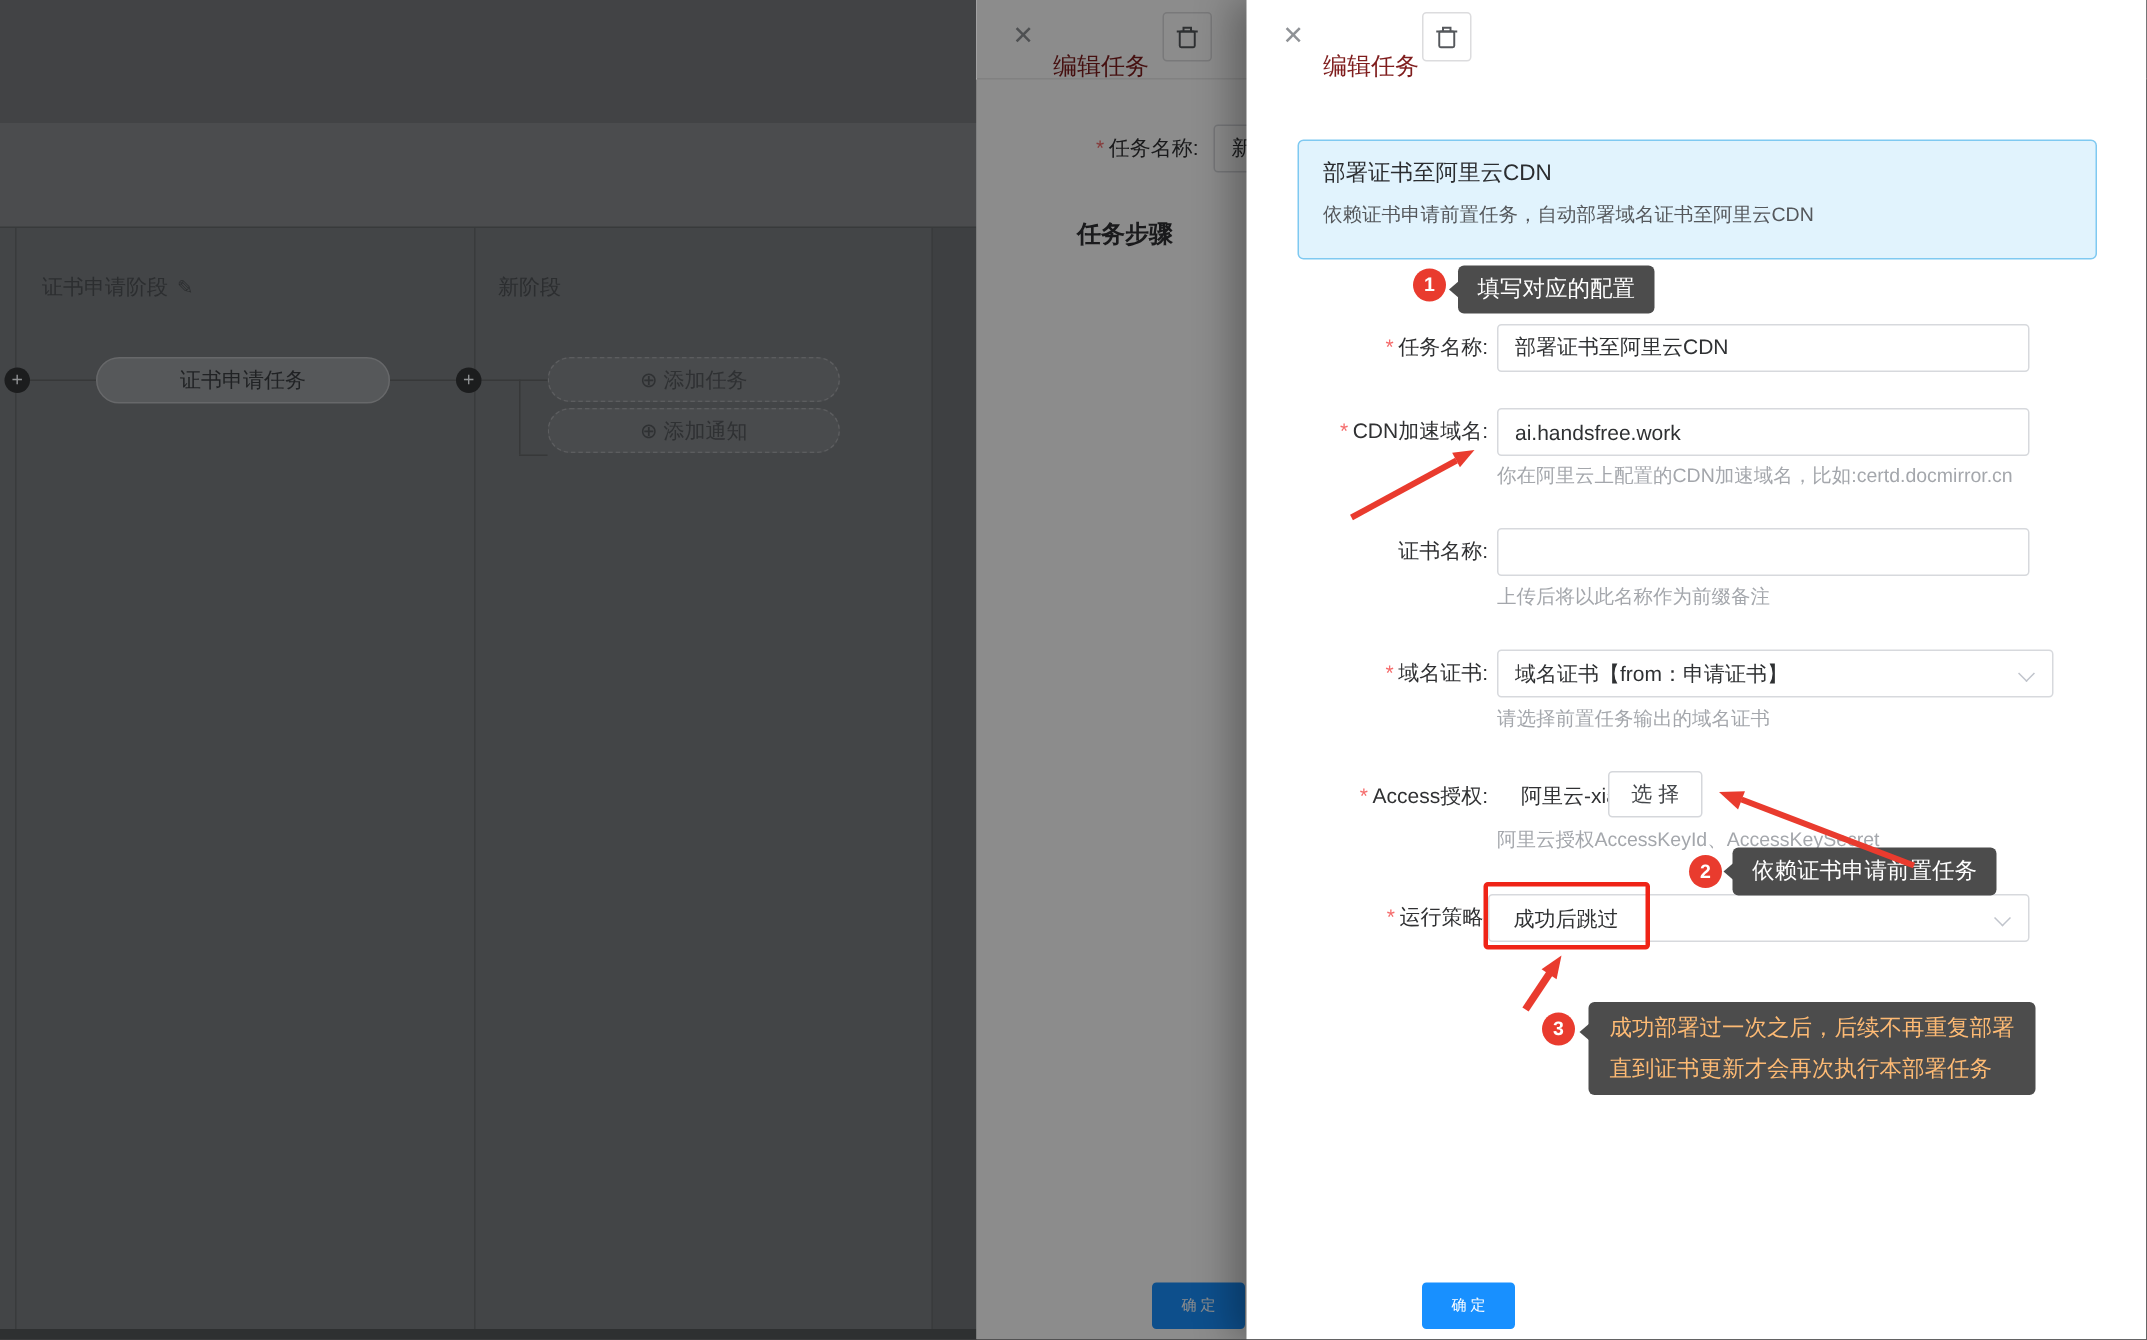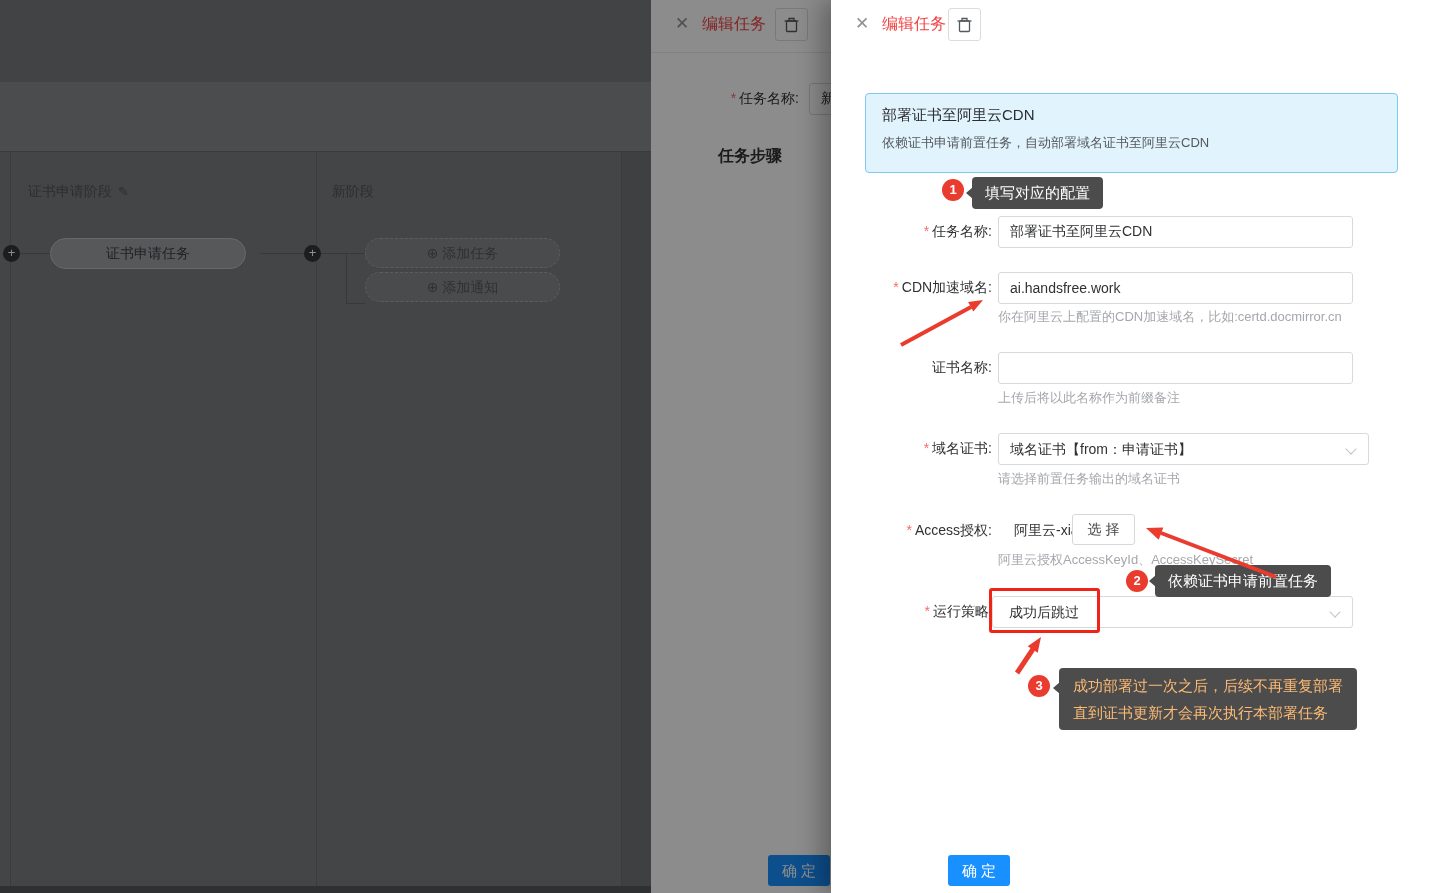--- a/index.html
+++ b/index.html
@@ -23,35 +23,35 @@
   .plus-node{top:245px;width:17px;height:17px;border-radius:50%;background:#1c1d1e;color:#8e9092;
         font-size:13px;line-height:16px;text-align:center;}
   .conn{background:#373839;}
 
   
   .back-drawer{left:651px;top:0;width:780px;height:893px;background:#ffffff;}
   .dim-mask{left:651px;top:0;width:780px;height:893px;background:rgba(0,0,0,0.45);}
 
   .drawer-header{left:0;top:0;width:100%;height:53px;border-bottom:1px solid #ececec;background:#fff;}
   .close-x{font-size:17px;color:#8f9296;line-height:17px;cursor:pointer;}
-  .drawer-title{font-size:16px;color:#ef4444;line-height:20px;}
+  .drawer-title{font-size:16px;color:#7f1d1d;line-height:20px;margin-top:21px;}
   .trash-btn{width:33px;height:33px;border:1px solid #dcdcde;border-radius:3px;background:#fff;
         display:flex;align-items:center;justify-content:center;cursor:pointer;}
 
   .form-label{font-size:14px;color:#303133;text-align:right;white-space:nowrap;}
   .req{color:#f56c6c;margin-right:3px;}
   .ipt{height:32px;border:1px solid #d7d9dd;border-radius:3px;background:#fff;color:#2f3133;
         font-size:14px;padding:0 11px;outline:none;}
   .sel{height:32px;border:1px solid #d7d9dd;border-radius:3px;background:#fff;color:#2f3133;
         font-size:14px;line-height:30px;padding:0 28px 0 11px;white-space:nowrap;overflow:hidden;}
   .chev{position:absolute;right:13px;top:11px;width:8px;height:8px;border-right:1.4px solid #c0c4cc;
         border-bottom:1.4px solid #c0c4cc;transform:rotate(45deg);}
   .help{font-size:13px;color:#a4a7ac;white-space:nowrap;}
   .heading{font-size:16px;font-weight:bold;color:#303133;}
-  .btn-primary{background:#1890ff;color:#fff;border:none;border-radius:3px;font-size:15px;
+  .btn-primary{background:#1890ff;color:#fff;border:none;border-radius:3px;font-size:10px;
         text-align:center;line-height:31px;cursor:pointer;}
   .btn-plain{border:1px solid #d5d7db;background:#fff;border-radius:3px;color:#43464a;
         font-size:14px;text-align:center;cursor:pointer;}
 
   
   .front-drawer{left:831px;top:0;width:600px;height:893px;background:#fff;
         box-shadow:-10px 0 24px rgba(0,0,0,0.30);}
   .alert-info{left:34px;top:93px;width:533px;height:80px;background:#e1f3fd;border:1px solid #7fc9f1;
         border-radius:4px;padding:12px 16px;}
   .alert-title{font-size:15px;color:#2b2d30;}
@@ -94,21 +94,21 @@
 
   <div class="abs conn" style="left:20px;top:253px;width:44px;height:1px;"></div>
   <div class="abs conn" style="left:260px;top:253px;width:44px;height:1px;"></div>
   <div class="abs conn" style="left:321px;top:253px;width:44px;height:1px;"></div>
   <div class="abs conn" style="left:346px;top:253px;width:1px;height:50px;"></div>
   <div class="abs conn" style="left:346px;top:303px;width:19px;height:1px;"></div>
 
   <div class="abs plus-node" style="left:3px;"><span>+</span></div>
   <div class="abs plus-node" style="left:304px;"><span>+</span></div>
 
-  <div class="abs pill" style="left:50px;width:196px;">证书申请任务</div>
+  <div class="abs pill" style="left:64px;width:196px;">证书申请任务</div>
 
   <div class="abs pill-dashed" style="left:365px;top:238px;width:195px;">
     <span>⊕</span>
     <span>添加任务</span>
   </div>
   <div class="abs pill-dashed" style="left:365px;top:272px;width:195px;">
     <span>⊕</span>
     <span>添加通知</span>
   </div>
 

